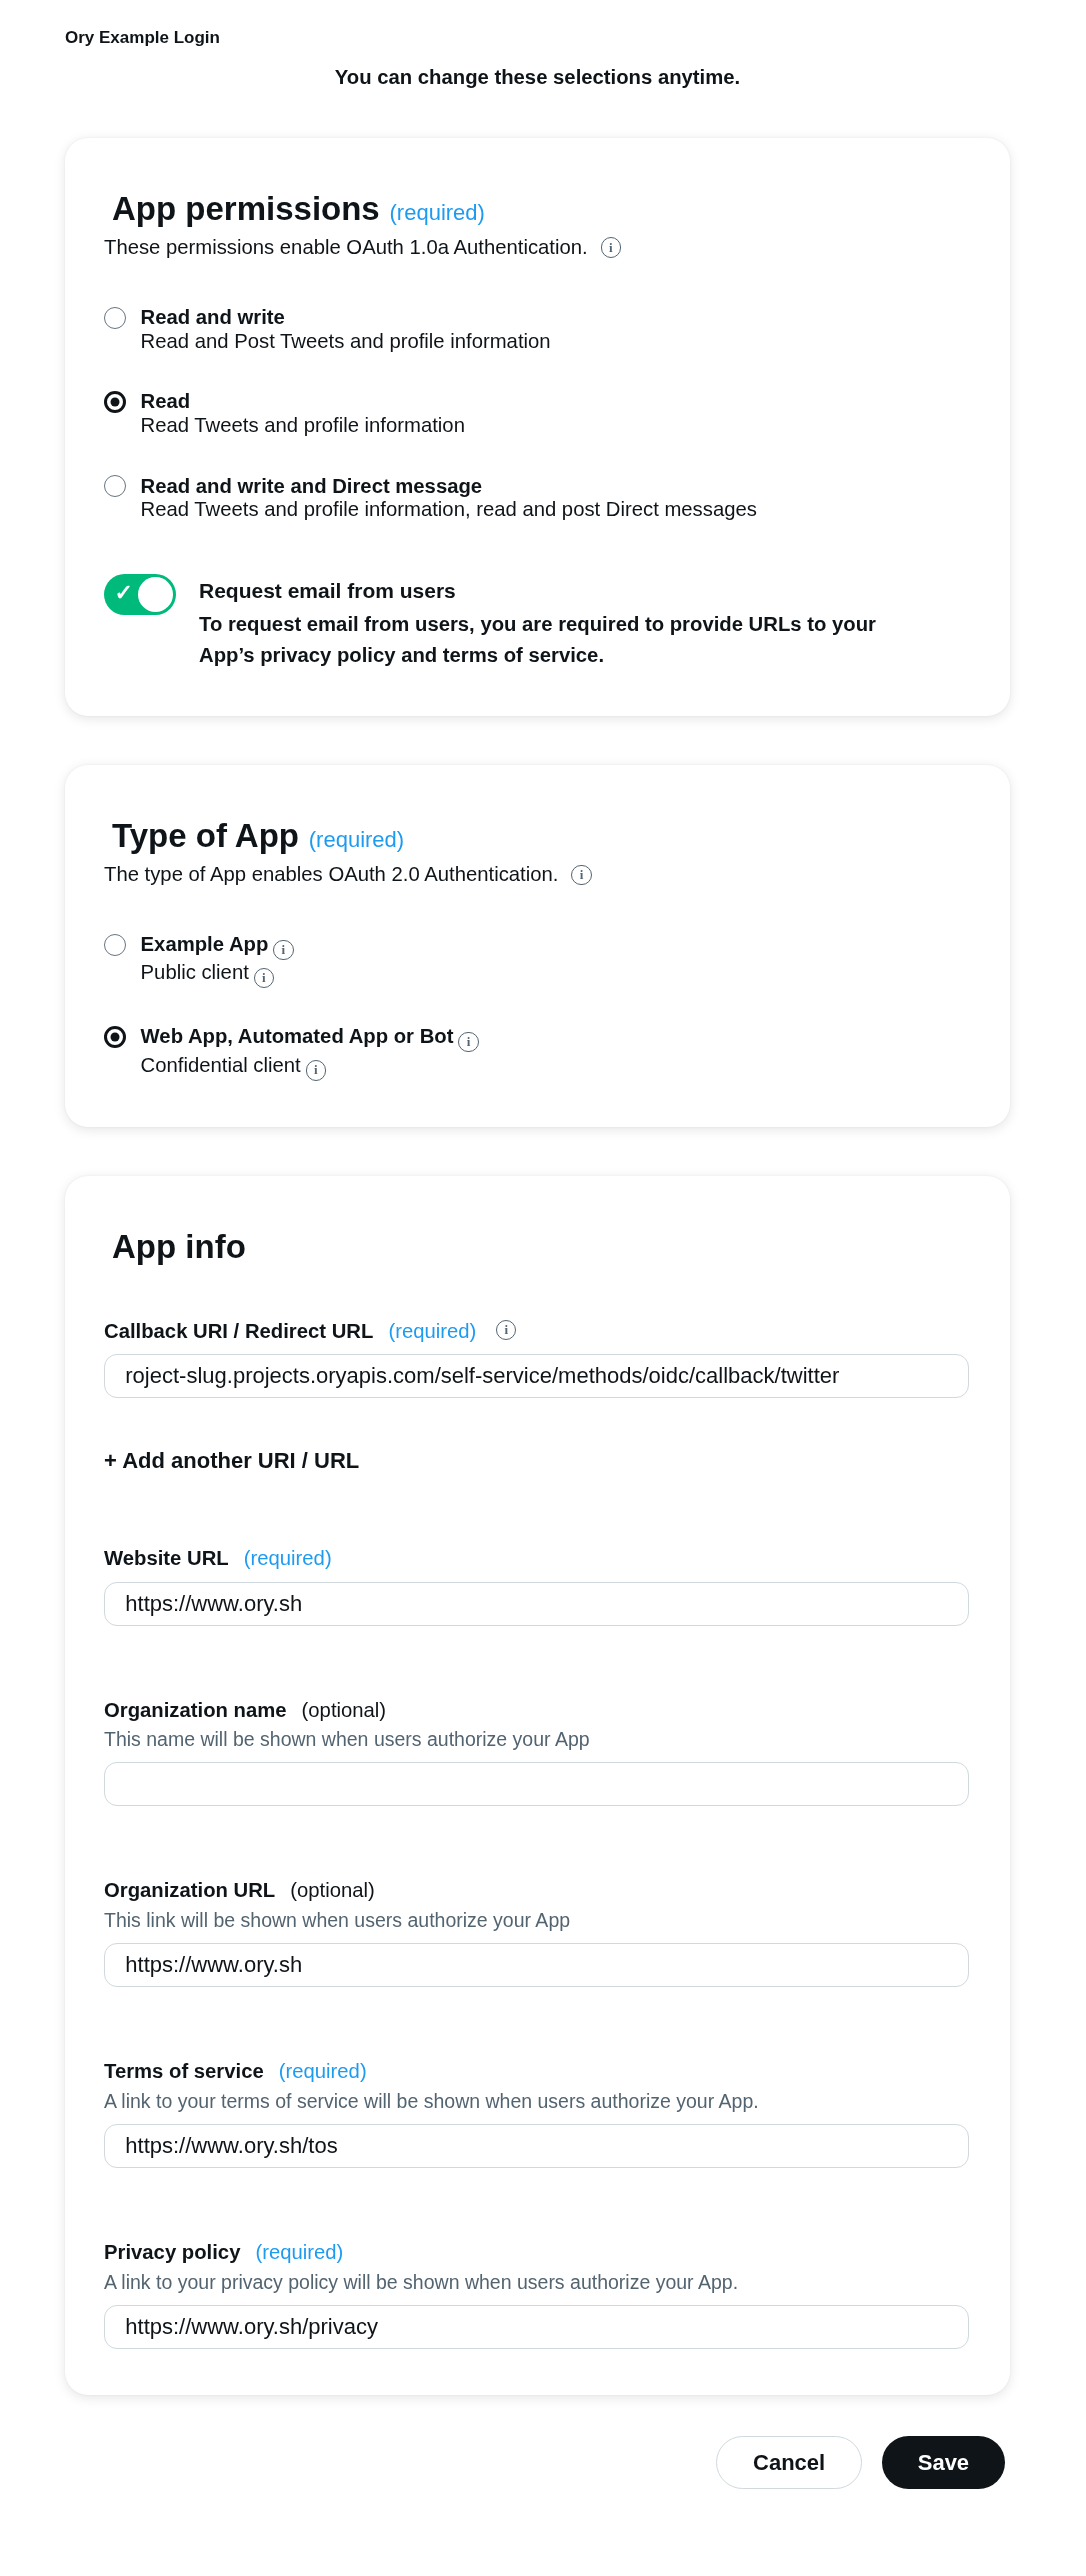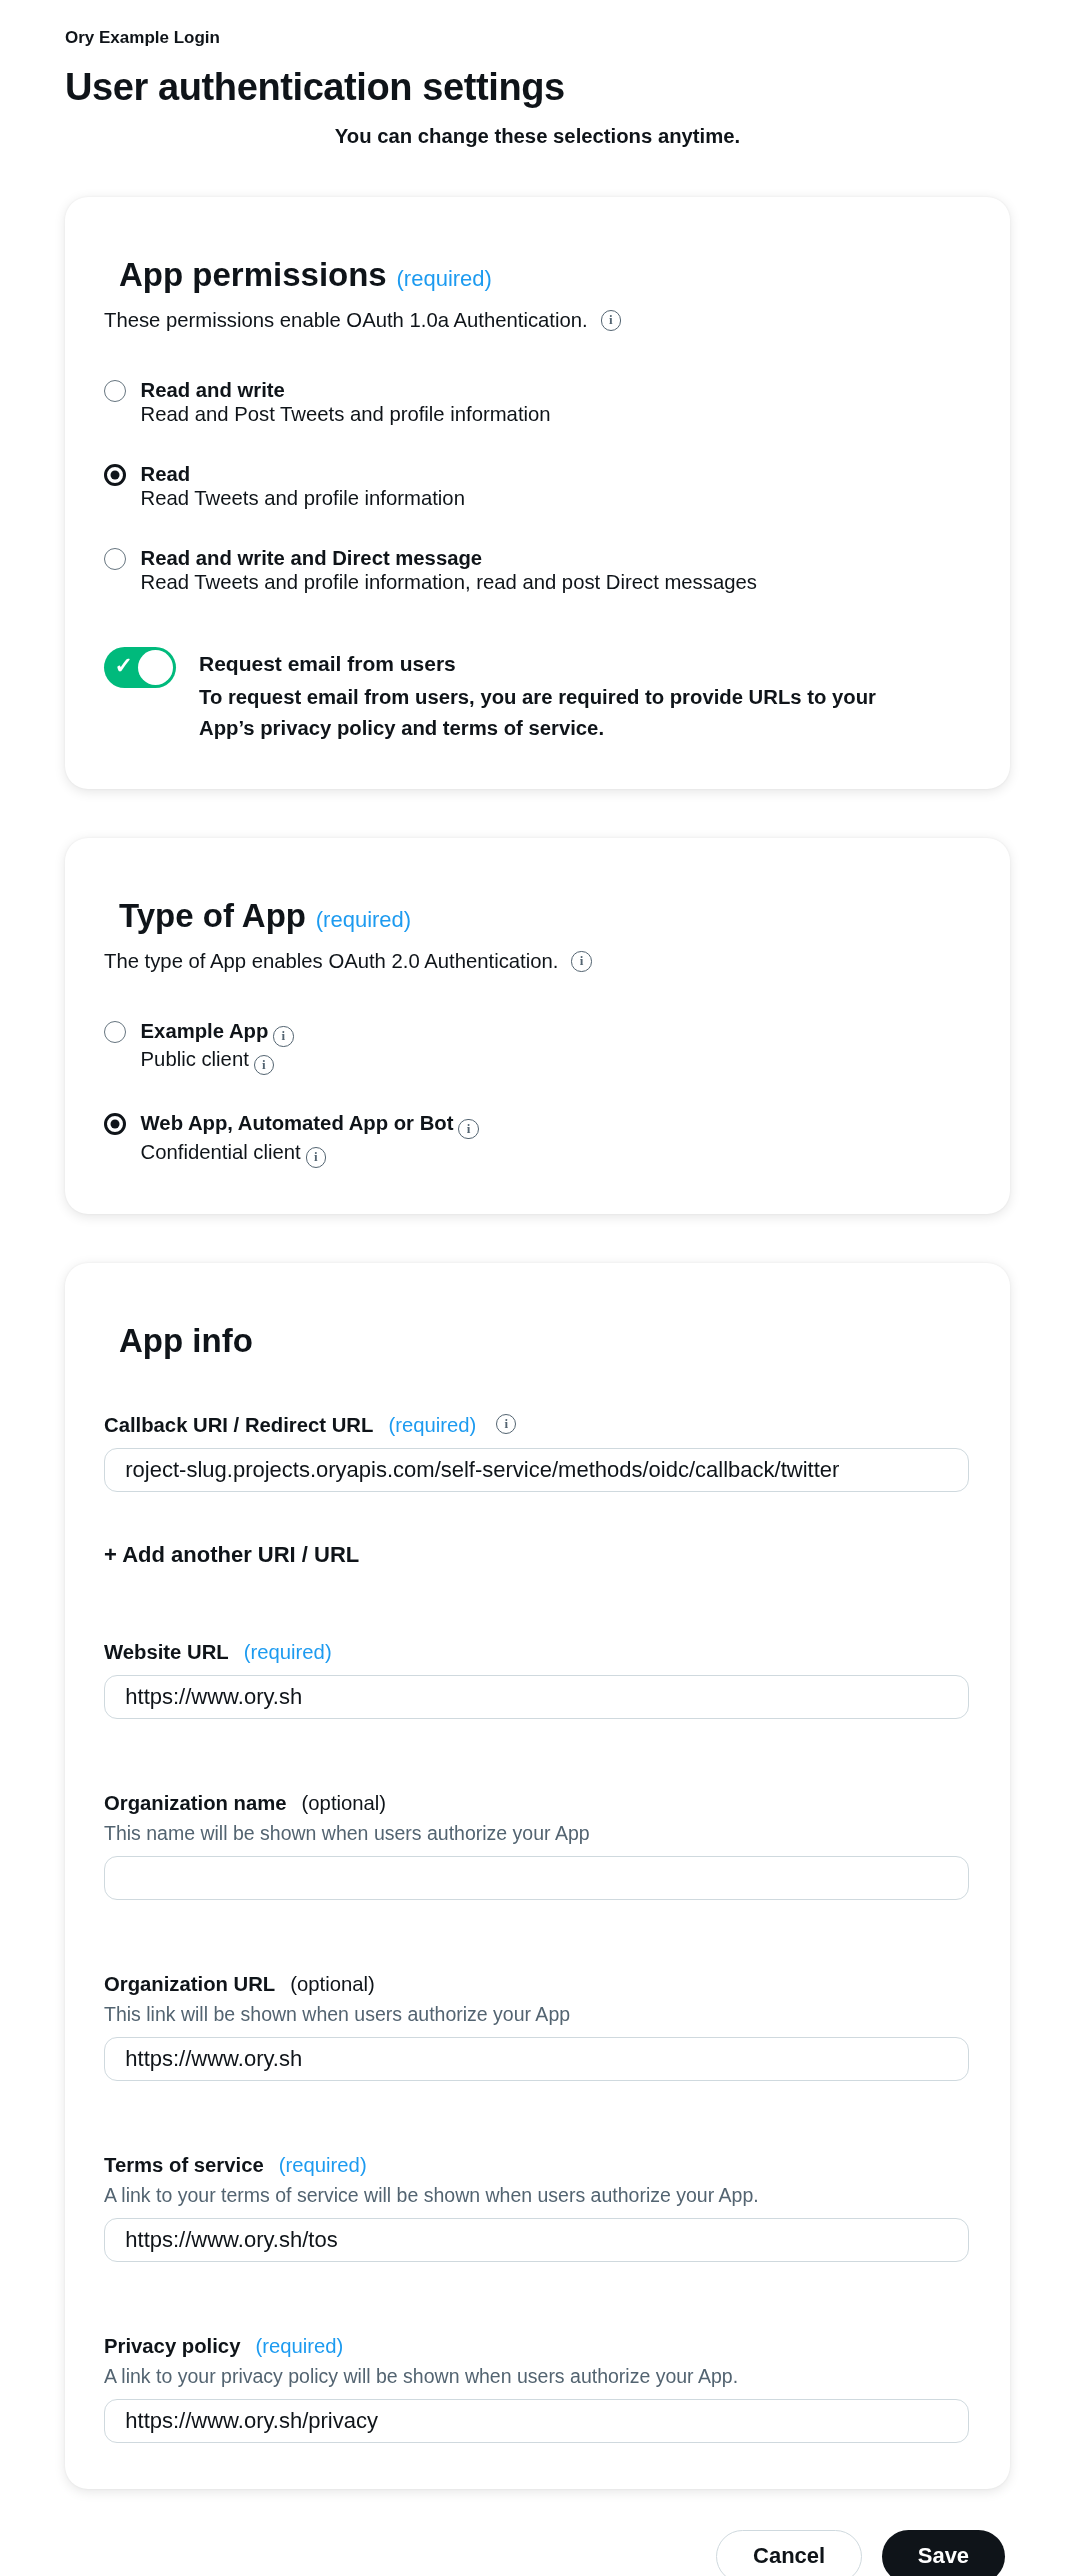--- a/index.html
+++ b/index.html
@@ -19,21 +19,21 @@
   .page-subtitle { font-size: 20.3px; font-weight: 700; margin: 16px 0 0 0; text-align: center; }
 
   
   .card {
     background: #ffffff;
     border-radius: 23px;
     box-shadow: 0 2.4px 11.4px rgba(0,0,0,0.10), 0 0 2.4px rgba(0,0,0,0.06);
     padding: 44px 41px 46px 39px;
     margin-top: 49px;
   }
-  .card-heading { font-size: 33px; font-weight: 700; margin: 15px; display: flex; align-items: baseline; gap: 9.8px; }
+  .card-heading { font-size: 33px; font-weight: 700; margin: 8px; display: flex; align-items: baseline; gap: 9.8px; }
   .qualifier { font-size: 22px; font-weight: 400; color: #1d9bf0; }
   .qualifier.dark { color: #0f1419; }
   .card-subtitle { font-size: 20.3px; margin: 8.1px 0 0 0; display: flex; align-items: center; gap: 8.1px; }
 
   
   .info-icon {
     display: inline-flex; align-items: center; justify-content: center;
     width: 20.3px; height: 20.3px; flex: 0 0 auto;
     border: 1.6px solid #536471; border-radius: 50%;
     color: #536471; font-size: 13px; font-weight: 700;
@@ -101,21 +101,20 @@
   }
   .btn-cancel { background: #ffffff; color: #0f1419; border: 0.8px solid #cfd9de; }
   .btn-save { background: #0f1419; color: #ffffff; }
 </style>
 </head>
 <body>
 
 <div class="page">
 
   <div class="app-title">Ory Example Login</div>
-  <h1 class="page-title">User authentication settings</h1>
   <p class="page-subtitle">You can change these selections anytime.</p>
 
   <section class="card">
     <h2 class="card-heading">
       <span>App permissions</span>
       <span class="qualifier">(required)</span>
     </h2>
     <p class="card-subtitle">
       <span>These permissions enable OAuth 1.0a Authentication.</span>
       <span class="info-icon">i</span>

